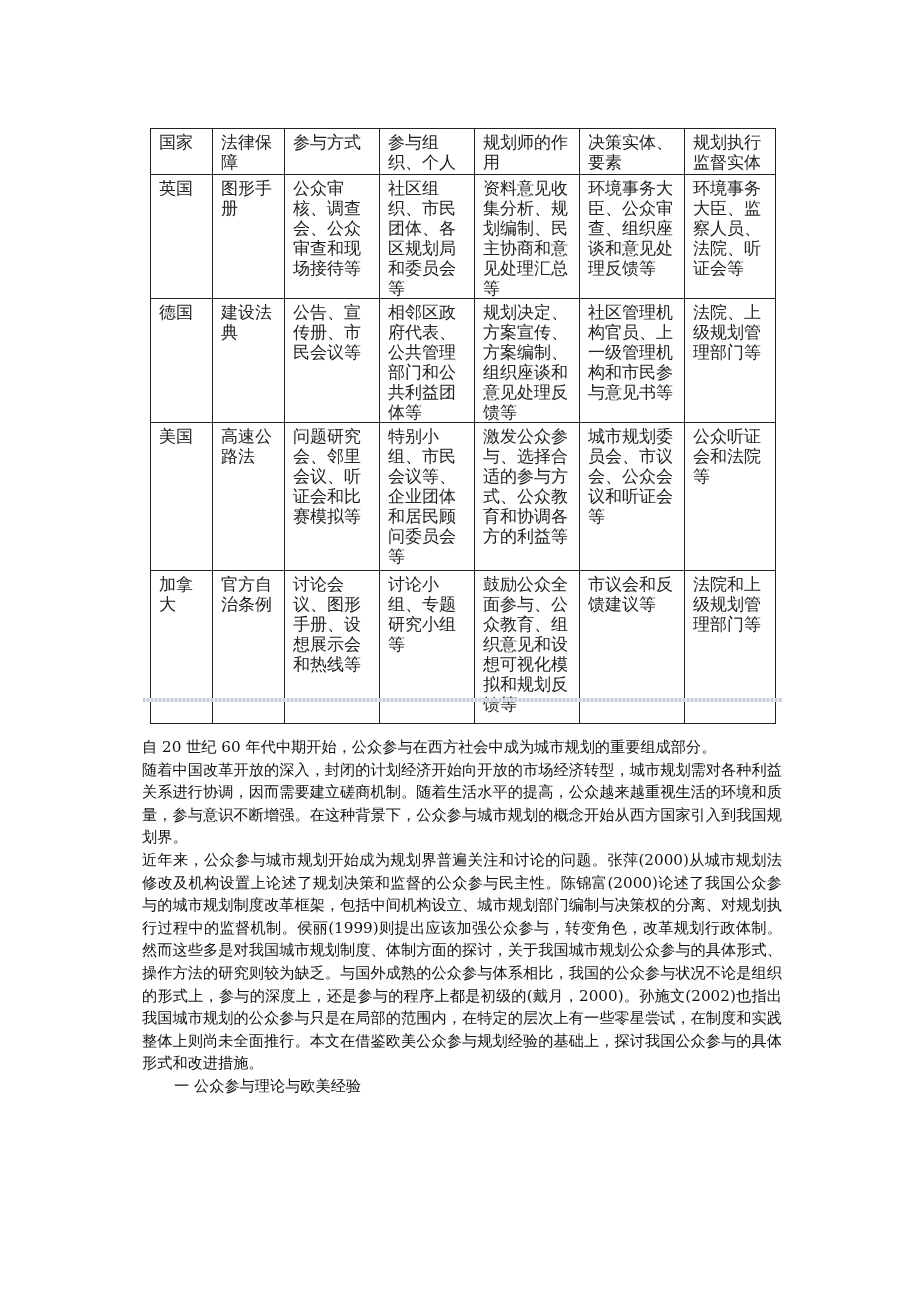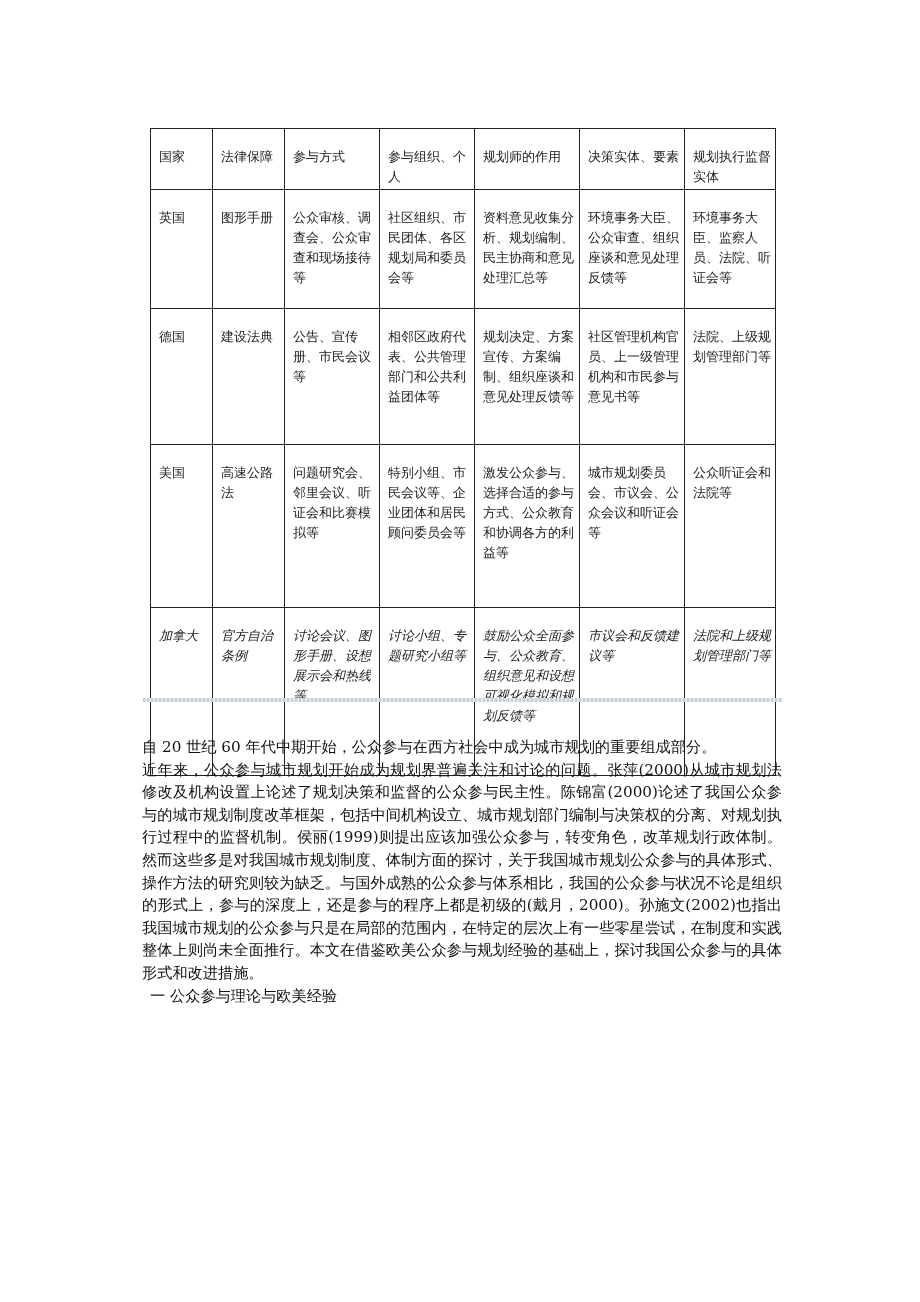--- a/index.html
+++ b/index.html
@@ -1,42 +1,42 @@
 <!DOCTYPE html>
 <html><head>
 <meta charset="utf-8">
 <style>
   html, body { margin: 0; padding: 0; background: #ffffff; }
   body { width: 920px; height: 1302px; position: relative; overflow: hidden;
          font-family: "DejaVu Sans", sans-serif; color: #111; }
   .tbl { position: absolute; left: 150px; top: 128px; border-collapse: collapse;
          table-layout: fixed; width: 625px; }
-  .tbl td { border: 1.5px solid #222; vertical-align: top; padding: 18px 4px 0 8px;
-            font-size: 13px; line-height: 20px; color: #222; }
+  .tbl td { border: 1.5px solid #222; vertical-align: top; padding: 3px 4px 0 8px;
+            font-size: 17px; line-height: 20px; color: #222; }
   .tbl tr.r0 td { height: 42px; }
   .tbl tr.r1 td { height: 100px; margin-top: 19px; }
   .tbl tr.r2 td { height: 117px; }
   .tbl tr.r3 td { height: 144px; margin-top: 48px; }
-  .tbl tr.r4 td { height: 149px; font-style: italic; }
+  .tbl tr.r4 td { height: 149px; }
   .tbl col.c0 { width: 62px; }
   .tbl col.c1 { width: 72px; }
   .tbl col.c2 { width: 95px; }
   .tbl col.c3 { width: 95px; }
   .tbl col.c4 { width: 105px; }
   .tbl col.c5 { width: 105px; }
   .tbl col.c6 { width: 91px; }
   .cell-text { display: block; word-break: break-all; }
   .sep { position: absolute; left: 143px; top: 698px; width: 640px; height: 4px;
          background: repeating-linear-gradient(90deg, #c9ced6 0 2px, #e3e6ea 2px 4px); }
   .body-text { position: absolute; left: 142px; top: 736px; width: 640px;
                font-family: "DejaVu Serif", serif; font-size: 15.2px; line-height: 22.6px;
                color: #111; text-align: justify; }
   .body-text p { margin: 0; }
   .body-text p.indent { text-indent: 2em; }
-  .body-text p.heading { padding-left: 8px; }
+  .body-text p.heading { padding-left: 8px; margin-left: 24px; }
 </style>
 </head>
 <body>
 
 <table class="tbl">
   <colgroup>
     <col class="c0">
       <col class="c1">
       <col class="c2">
       <col class="c3">
@@ -160,15 +160,16 @@
           <span class="cell-text">法院和上级规划管理部门等</span>
         </td>
     </tr>
   </tbody>
 </table>
 
 <div class="sep"></div>
 
 <div class="body-text">
   <p>自 20 世纪 60 年代中期开始，公众参与在西方社会中成为城市规划的重要组成部分。</p>
+  <p>随着中国改革开放的深入，封闭的计划经济开始向开放的市场经济转型，城市规划需对各种利益关系进行协调，因而需要建立磋商机制。随着生活水平的提高，公众越来越重视生活的环境和质量，参与意识不断增强。在这种背景下，公众参与城市规划的概念开始从西方国家引入到我国规划界。</p>
   <p>近年来，公众参与城市规划开始成为规划界普遍关注和讨论的问题。张萍(2000)从城市规划法修改及机构设置上论述了规划决策和监督的公众参与民主性。陈锦富(2000)论述了我国公众参与的城市规划制度改革框架，包括中间机构设立、城市规划部门编制与决策权的分离、对规划执行过程中的监督机制。侯丽(1999)则提出应该加强公众参与，转变角色，改革规划行政体制。然而这些多是对我国城市规划制度、体制方面的探讨，关于我国城市规划公众参与的具体形式、操作方法的研究则较为缺乏。与国外成熟的公众参与体系相比，我国的公众参与状况不论是组织的形式上，参与的深度上，还是参与的程序上都是初级的(戴月，2000)。孙施文(2002)也指出我国城市规划的公众参与只是在局部的范围内，在特定的层次上有一些零星尝试，在制度和实践整体上则尚未全面推行。本文在借鉴欧美公众参与规划经验的基础上，探讨我国公众参与的具体形式和改进措施。</p>
   <p class="heading">一  公众参与理论与欧美经验</p>
 </div>
 
 </body></html>

